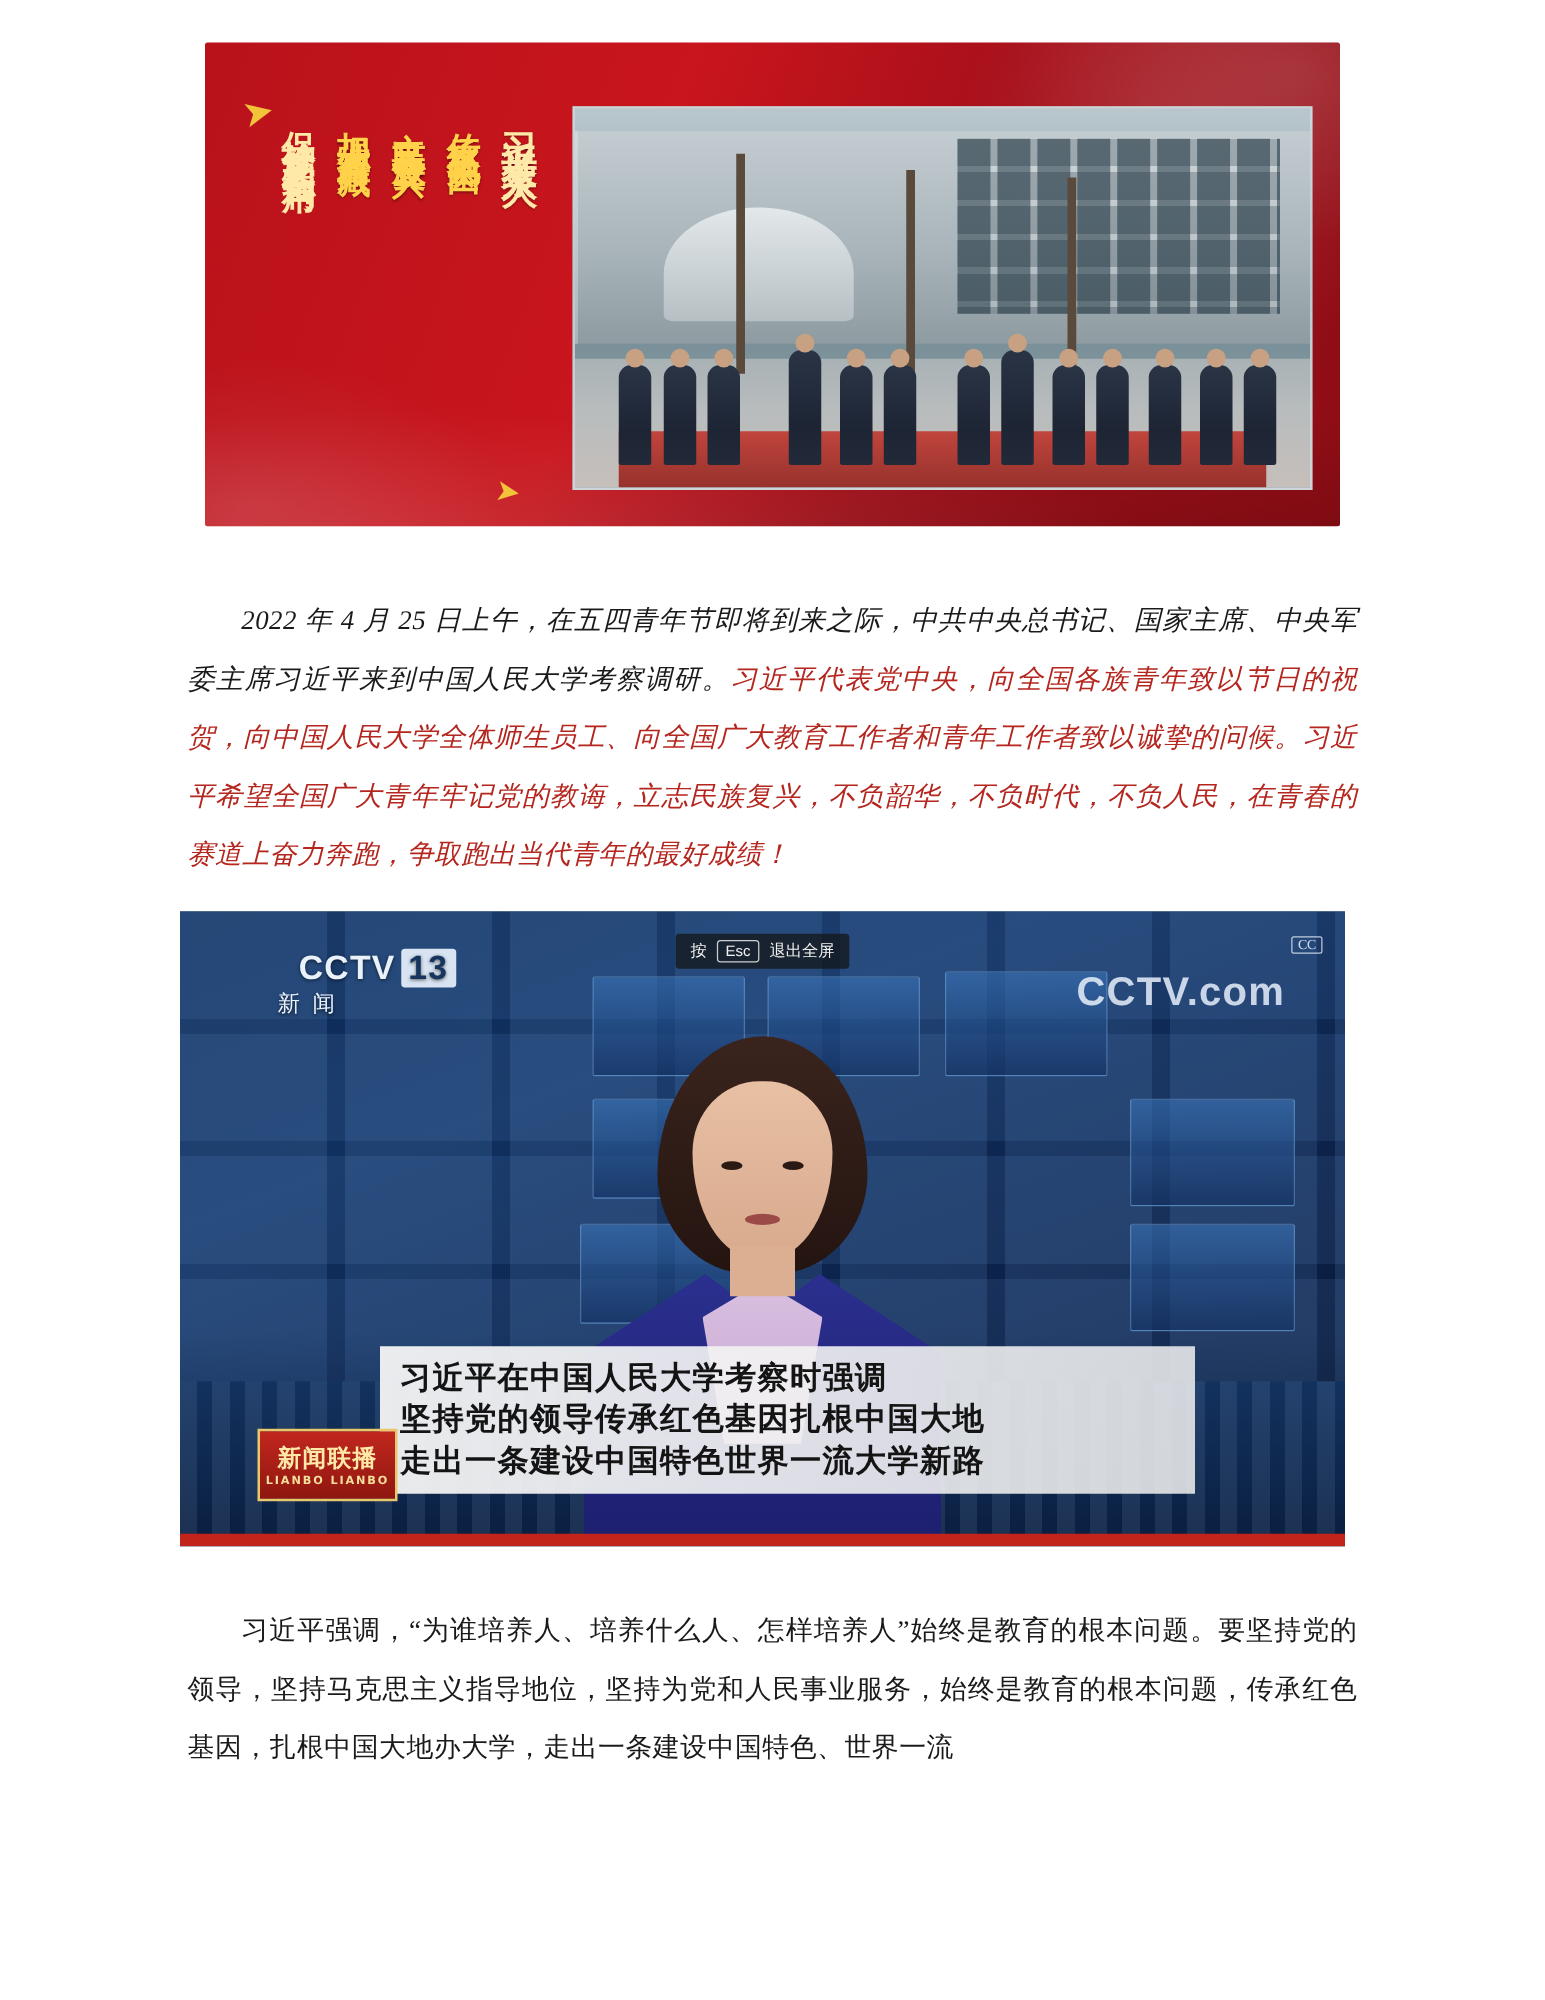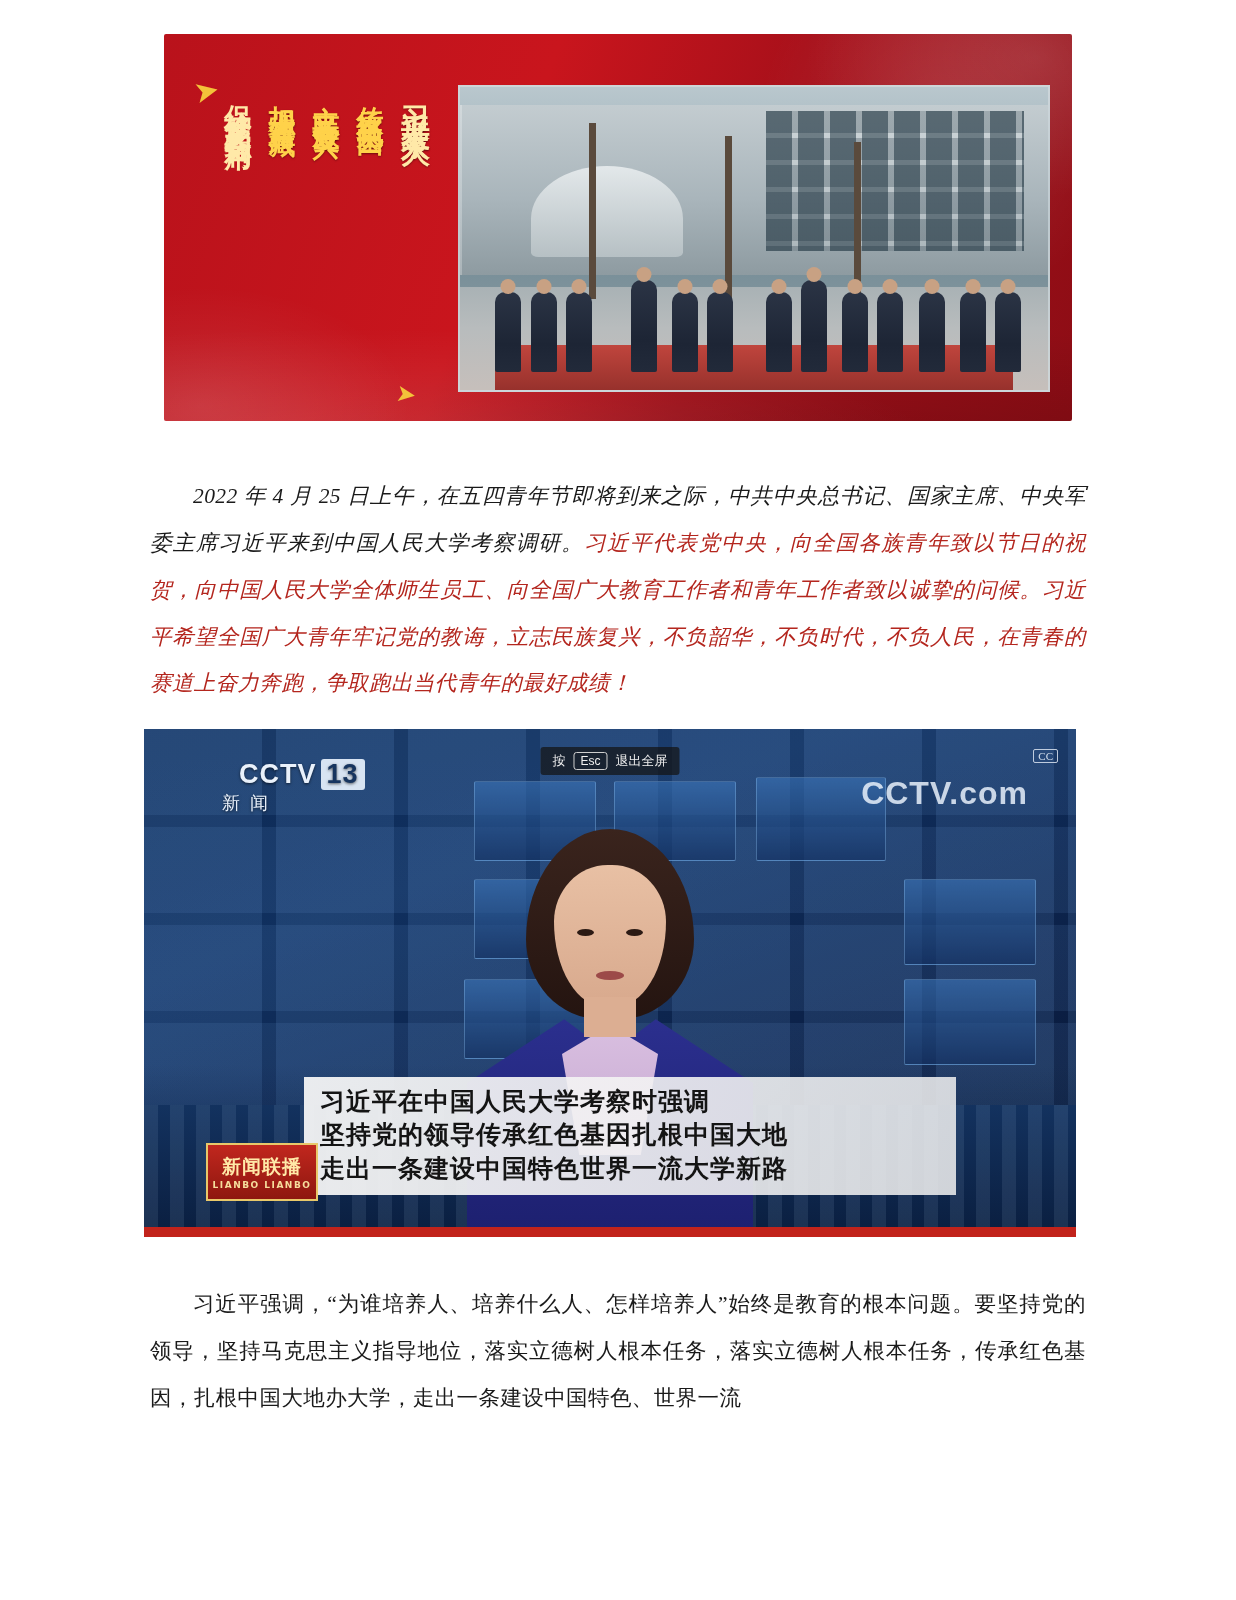--- a/index.html
+++ b/index.html
@@ -397,15 +397,15 @@
     </div>
 
     <div class="xwlb-badge">
       <span class="xwlb-cn">新闻联播</span>
       <span class="xwlb-en">LIANBO LIANBO</span>
     </div>
 
     <div class="tv-redbar"></div>
   </div>
 
-  <p class="para" id="para2">习近平强调，“为谁培养人、培养什么人、怎样培养人”始终是教育的根本问题。要坚持党的领导，坚持马克思主义指导地位，落实立德树人根本任务，落实立德树人根本任务，传承红色基因，扎根中国大地办大学，走出一条建设中国特色、世界一流</p>
+  <p class="para" id="para2">习近平强调，“为谁培养人、培养什么人、怎样培养人”始终是教育的根本问题。要坚持党的领导，坚持马克思主义指导地位，坚持为党和人民事业服务，始终是教育的根本问题，传承红色基因，扎根中国大地办大学，走出一条建设中国特色、世界一流</p>
 
 </div>
 
 </body></html>

